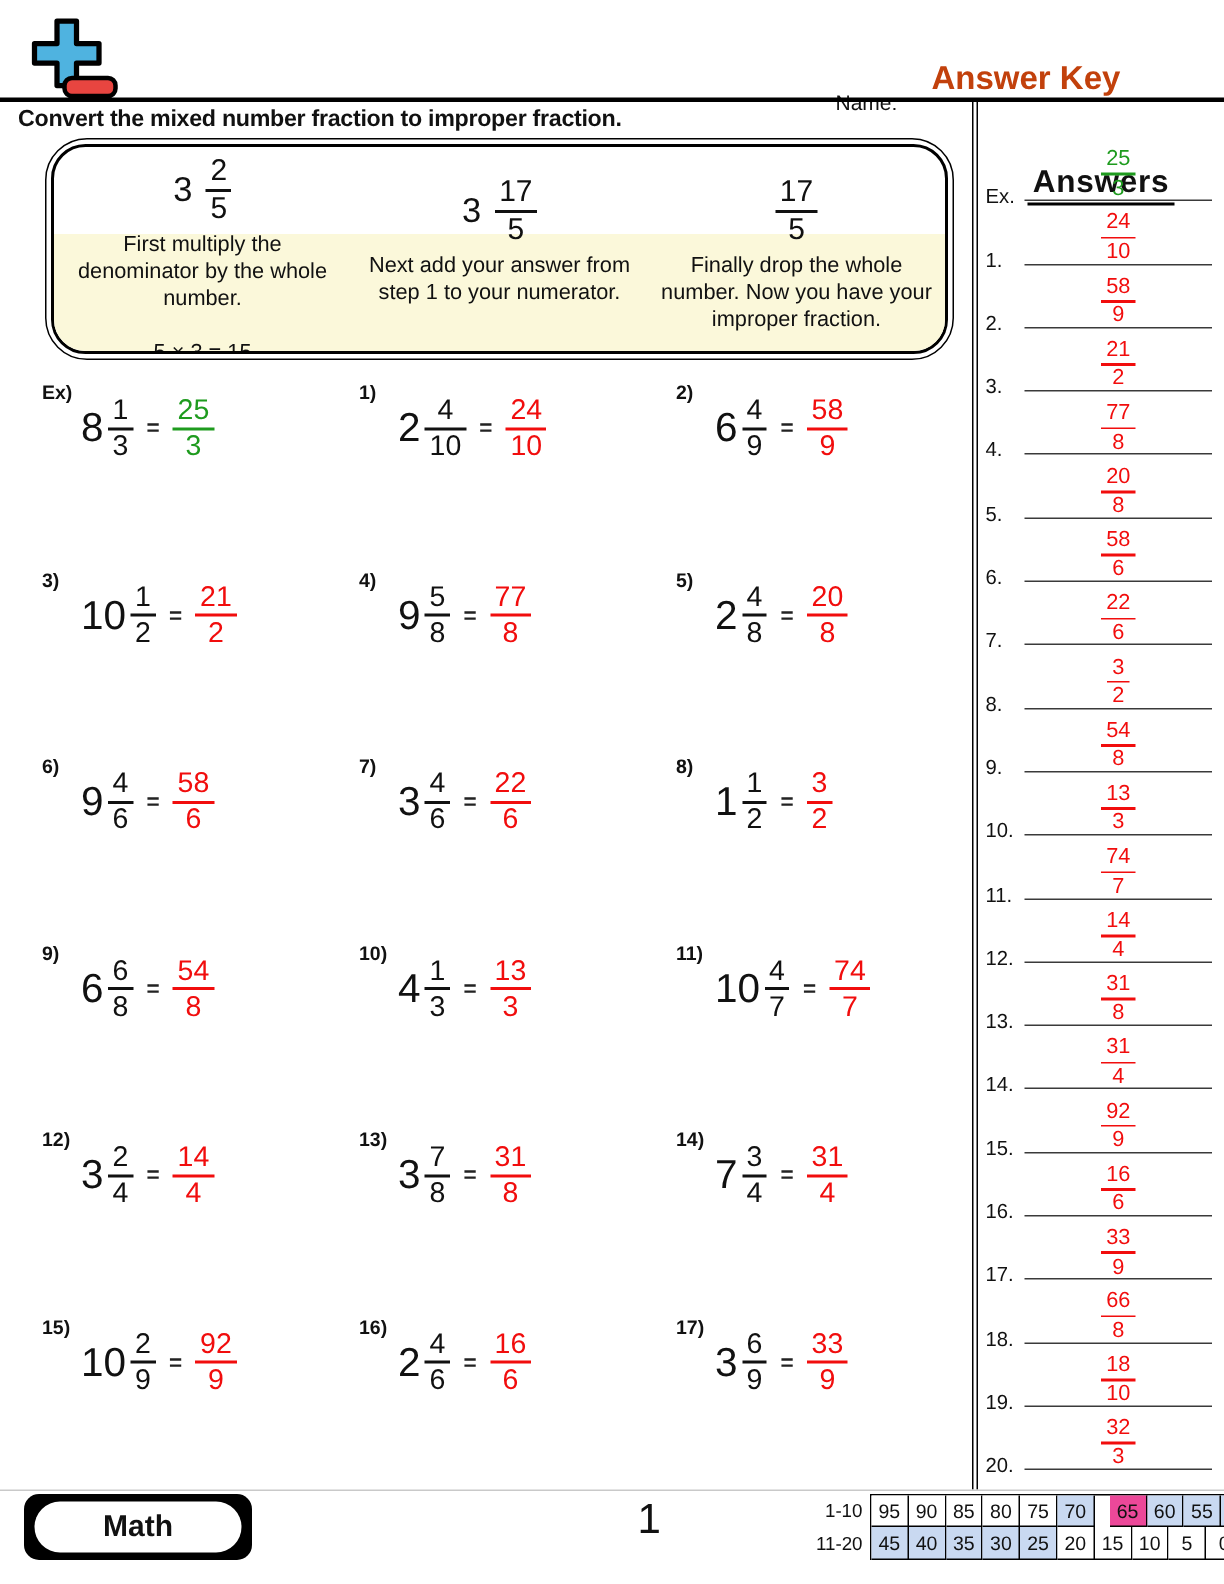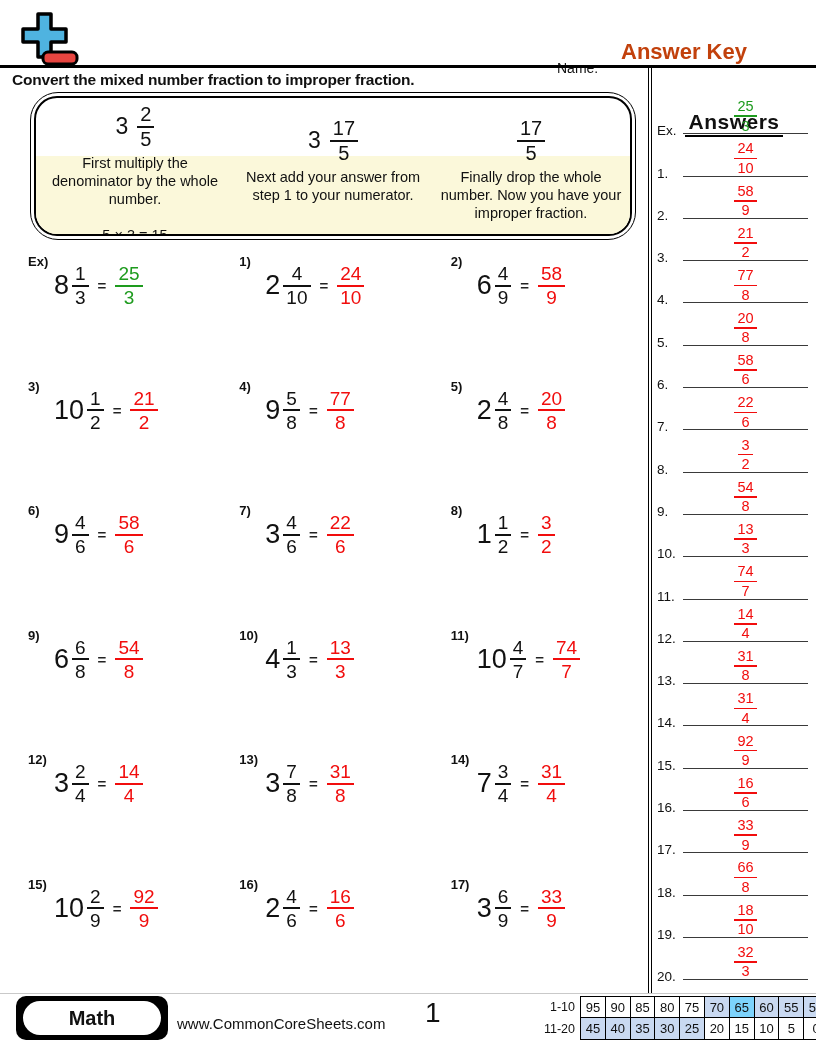--- a/index.html
+++ b/index.html
@@ -628,33 +628,32 @@
           </span></div>
         <div class="ans-line"></div>
       </div>
     </div>
 
   <div class="footer-grayline"></div>
 
   <div class="math-badge">
     <div class="math-badge-inner">Math</div>
   </div>
-  <div class="website">www.CommonCoreSheets.com</div>
   <div class="page-num">1</div>
   <div class="score-table" id="score-table">
       <div class="score-row">
         <div class="score-label">1-10</div>
         <div class="score-cells">
           <div class="score-cell">95</div>
           <div class="score-cell">90</div>
           <div class="score-cell">85</div>
           <div class="score-cell">80</div>
           <div class="score-cell">75</div>
           <div class="score-cell" style="background: rgb(201, 217, 241);">70</div>
-          <div class="score-cell" style="background: #7dd3fc;">65</div>
+          <div class="score-cell" style="background: #ec4899; margin-left: 10px;">65</div>
           <div class="score-cell" style="background: rgb(201, 217, 241);">60</div>
           <div class="score-cell" style="background: rgb(201, 217, 241);">55</div>
           <div class="score-cell" style="background: rgb(201, 217, 241);">50</div>
         </div>
       </div>
       <div class="score-row">
         <div class="score-label">11-20</div>
         <div class="score-cells">
           <div class="score-cell" style="background: rgb(201, 217, 241);">45</div>
           <div class="score-cell" style="background: rgb(201, 217, 241);">40</div>

